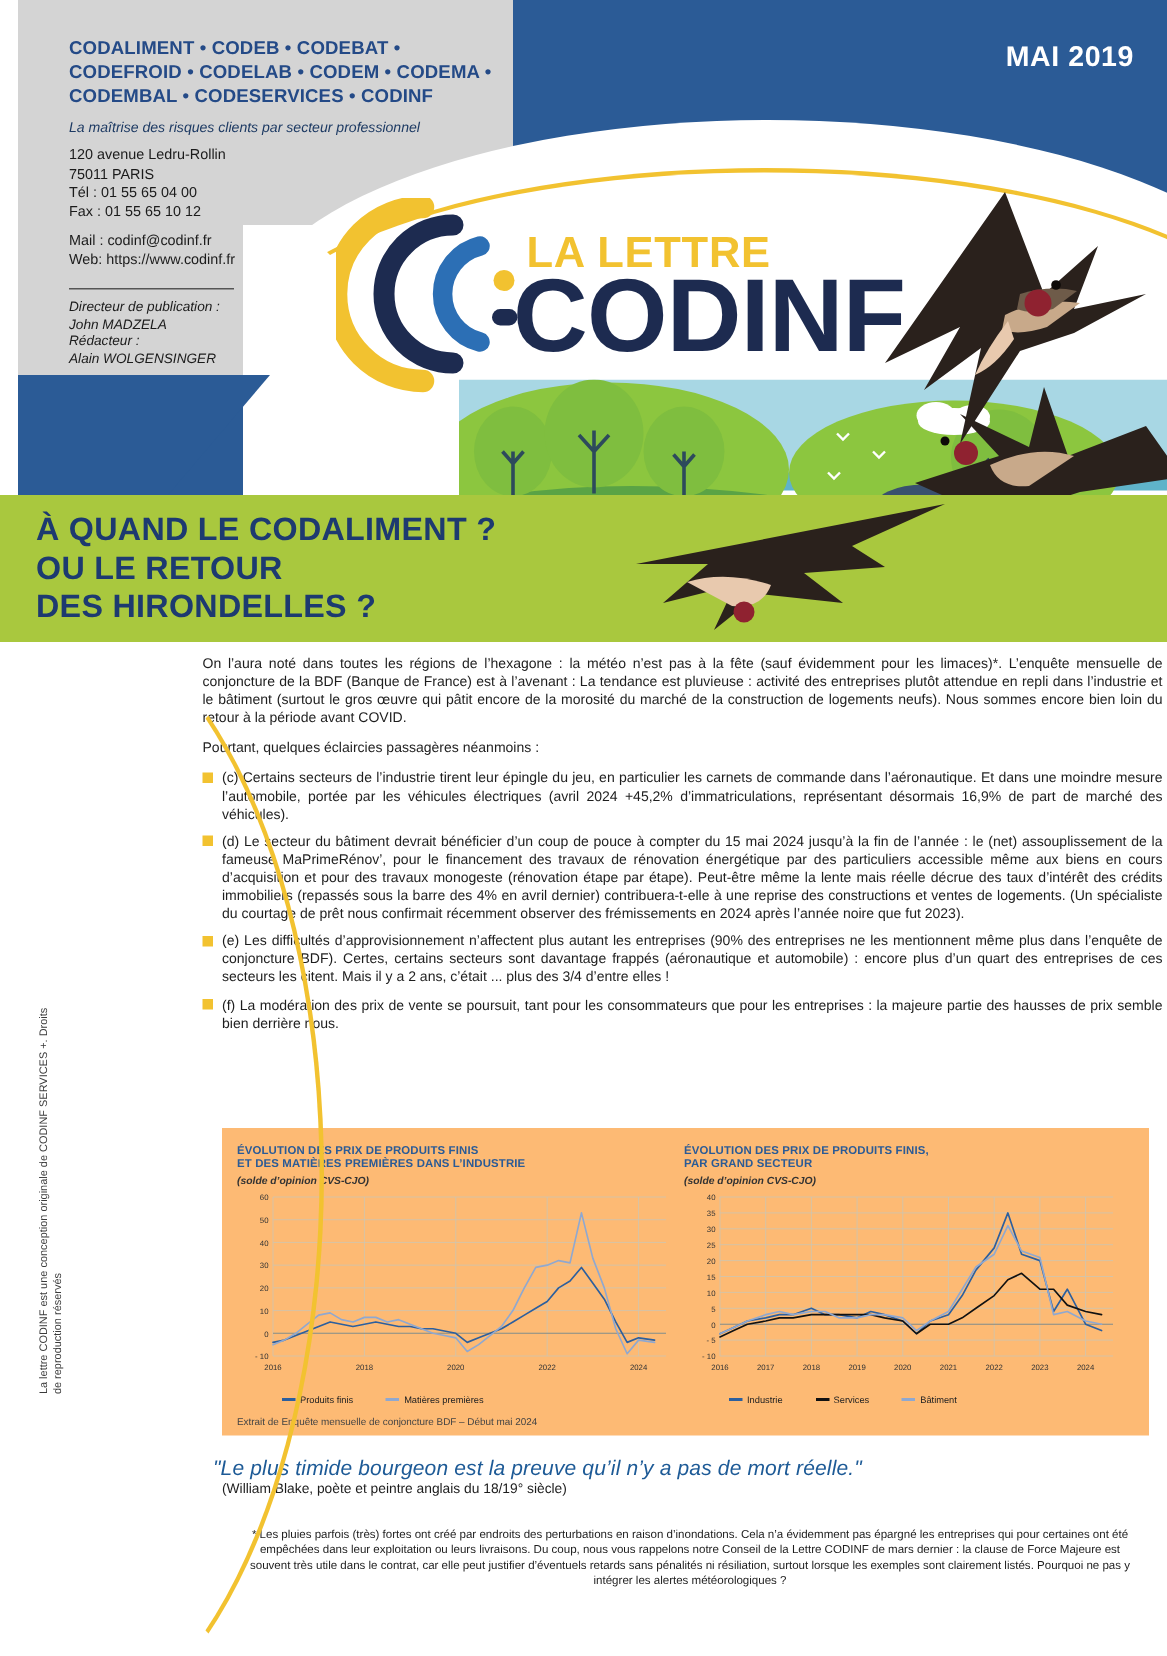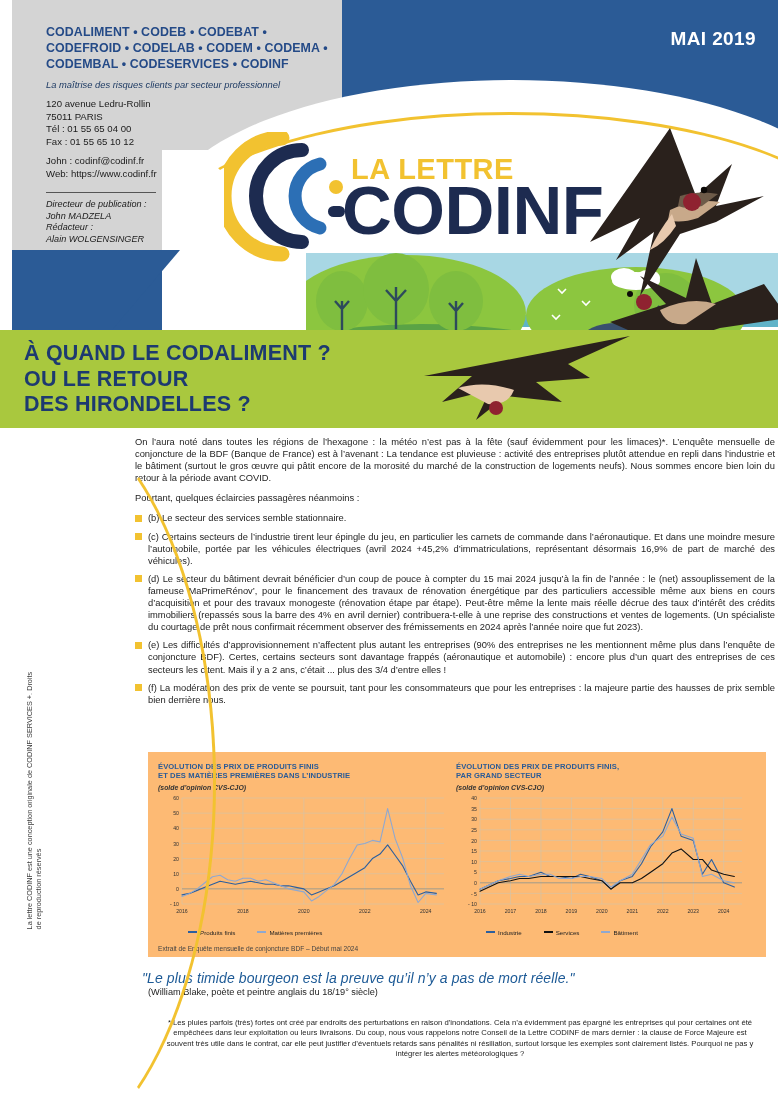--- a/index.html
+++ b/index.html
@@ -108,21 +108,21 @@
       <div>CODEMBAL • CODESERVICES • CODINF</div>
     </div>
     <div class="tagline">La maîtrise des risques clients par secteur professionnel</div>
     <div class="addr">
       <div>120 avenue Ledru-Rollin</div>
       <div>75011 PARIS</div>
       <div>Tél : 01 55 65 04 00</div>
       <div>Fax : 01 55 65 10 12</div>
     </div>
     <div class="mails">
-      <div>John : codinf@codinf.fr</div>
+      <div>Mail : codinf@codinf.fr</div>
       <div>Web: https://www.codinf.fr</div>
     </div>
     <div class="rule"></div>
     <div class="credits">
       <div>Directeur de publication :</div>
       <div>John MADZELA</div>
       <div>Rédacteur :</div>
       <div>Alain WOLGENSINGER</div>
     </div>
     <div class="issue-date">MAI 2019</div>
@@ -245,21 +245,20 @@
       <path d="M330 6 L268 34 L290 48 L236 52 L262 72 L206 66 L176 90 L190 60 L142 72 L172 46 L124 46 Z" fill="#2a211c"></path>
       <path d="M214 60 q-30 -10 -56 -2 l30 16 q20 2 26 -14 Z" fill="#e8c9ae"></path>
       <circle cx="196" cy="78" r="7" fill="#8f2230"></circle>
     </svg>
   </div>
 
   <div class="body">
     <p>On l’aura noté dans toutes les régions de l’hexagone : la météo n’est pas à la fête (sauf évidemment pour les limaces)*. L’enquête mensuelle de conjoncture de la BDF (Banque de France) est à l’avenant : La tendance est pluvieuse : activité des entreprises plutôt attendue en repli dans l’industrie et le bâtiment (surtout le gros œuvre qui pâtit encore de la morosité du marché de la construction de logements neufs). Nous sommes encore bien loin du retour à la période avant COVID.</p>
     <p>Pourtant, quelques éclaircies passagères néanmoins :</p>
     <ul class="points">
-      <li>(b) Le secteur des services semble stationnaire.</li>
       <li>(c) Certains secteurs de l’industrie tirent leur épingle du jeu, en particulier les carnets de commande dans l’aéronautique. Et dans une moindre mesure l’automobile, portée par les véhicules électriques (avril 2024 +45,2% d’immatriculations, représentant désormais 16,9% de part de marché des véhicules).</li>
       <li>(d) Le secteur du bâtiment devrait bénéficier d’un coup de pouce à compter du 15 mai 2024 jusqu’à la fin de l’année : le (net) assouplissement de la fameuse MaPrimeRénov’, pour le financement des travaux de rénovation énergétique par des particuliers accessible même aux biens en cours d’acquisition et pour des travaux monogeste (rénovation étape par étape). Peut-être même la lente mais réelle décrue des taux d’intérêt des crédits immobiliers (repassés sous la barre des 4% en avril dernier) contribuera-t-elle à une reprise des constructions et ventes de logements. (Un spécialiste du courtage de prêt nous confirmait récemment observer des frémissements en 2024 après l’année noire que fut 2023).</li>
       <li>(e) Les difficultés d’approvisionnement n’affectent plus autant les entreprises (90% des entreprises ne les mentionnent même plus dans l’enquête de conjoncture BDF). Certes, certains secteurs sont davantage frappés (aéronautique et automobile) : encore plus d’un quart des entreprises de ces secteurs les citent. Mais il y a 2 ans, c’était ... plus des 3/4 d’entre elles !</li>
       <li>(f) La modération des prix de vente se poursuit, tant pour les consommateurs que pour les entreprises : la majeure partie des hausses de prix semble bien derrière nous.</li>
     </ul>
   </div>
 
   <div class="charts">
 
     <div class="chart left">

